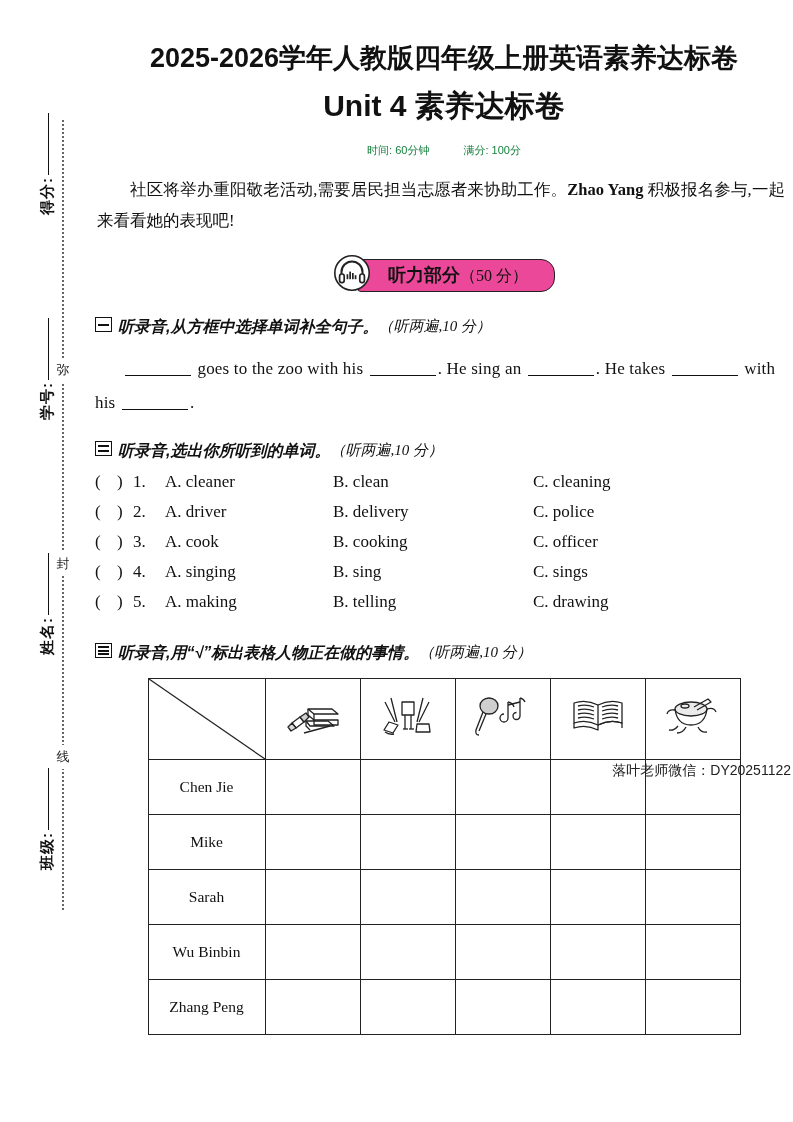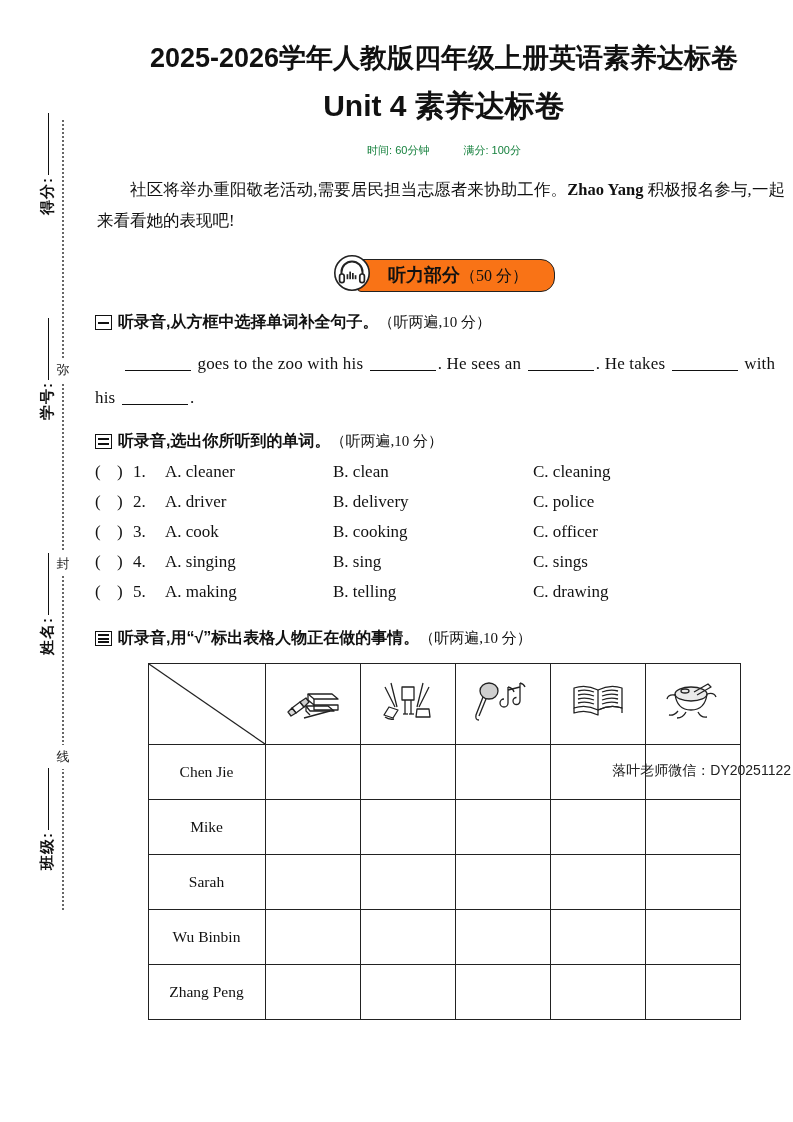--- a/index.html
+++ b/index.html
@@ -111,38 +111,38 @@
   }
   .hp-icon { flex: none; margin-right: -14px; position: relative; z-index: 2; }
   .banner-plate {
     position: relative;
     border: 1.6px solid #222;
     border-radius: 4px 14px 14px 4px;
     padding: 3px 26px 4px 30px;
     font-family: "Liberation Sans", "DejaVu Sans", sans-serif;
     font-weight: bold;
     font-size: 18px;
-    background: #f97316;
+    background: #ec4899;
     color: #111;
   }
   .banner-plate .pts {
     font-family: "Liberation Serif", "DejaVu Serif", serif;
     font-weight: normal;
     font-size: 16px;
   }
 
   
   .q-head {
     display: flex;
-    align-items: center;
-    margin-top: 16px;
+    margin-top: 21px;
     font-family: "Liberation Sans", "DejaVu Sans", sans-serif;
     font-weight: bold;
     font-size: 16px;
     color: #111;
+    font-style: italic;
   }
   .numbox {
     flex: none;
     width: 17px; height: 15px;
     border: 1.4px solid #111;
     background: #fff;
     margin-right: 6px;
     display: flex;
     flex-direction: column;
     justify-content: space-evenly;
@@ -294,21 +294,21 @@
   <div class="q-head">
     <span class="numbox">
         <i></i>
       </span>
     <span>听录音,从方框中选择单词补全句子。</span>
     <span class="tail">（听两遍,10 分）</span>
   </div>
 
 
   <div id="fill-sentence">
-    <span class="blank"></span><span> goes to the zoo with his </span><span class="blank"></span><span>. He sees an </span><span class="blank"></span><span>. He takes </span><span class="blank"></span><span> with his </span><span class="blank"></span><span>.</span>
+    <span class="blank"></span><span> goes to the zoo with his </span><span class="blank"></span><span>. He sing an </span><span class="blank"></span><span>. He takes </span><span class="blank"></span><span> with his </span><span class="blank"></span><span>.</span>
   </div>
 
   <div class="q-head">
     <span class="numbox">
         <i></i>
         <i></i>
       </span>
     <span>听录音,选出你所听到的单词。</span>
     <span class="tail">（听两遍,10 分）</span>
   </div>

